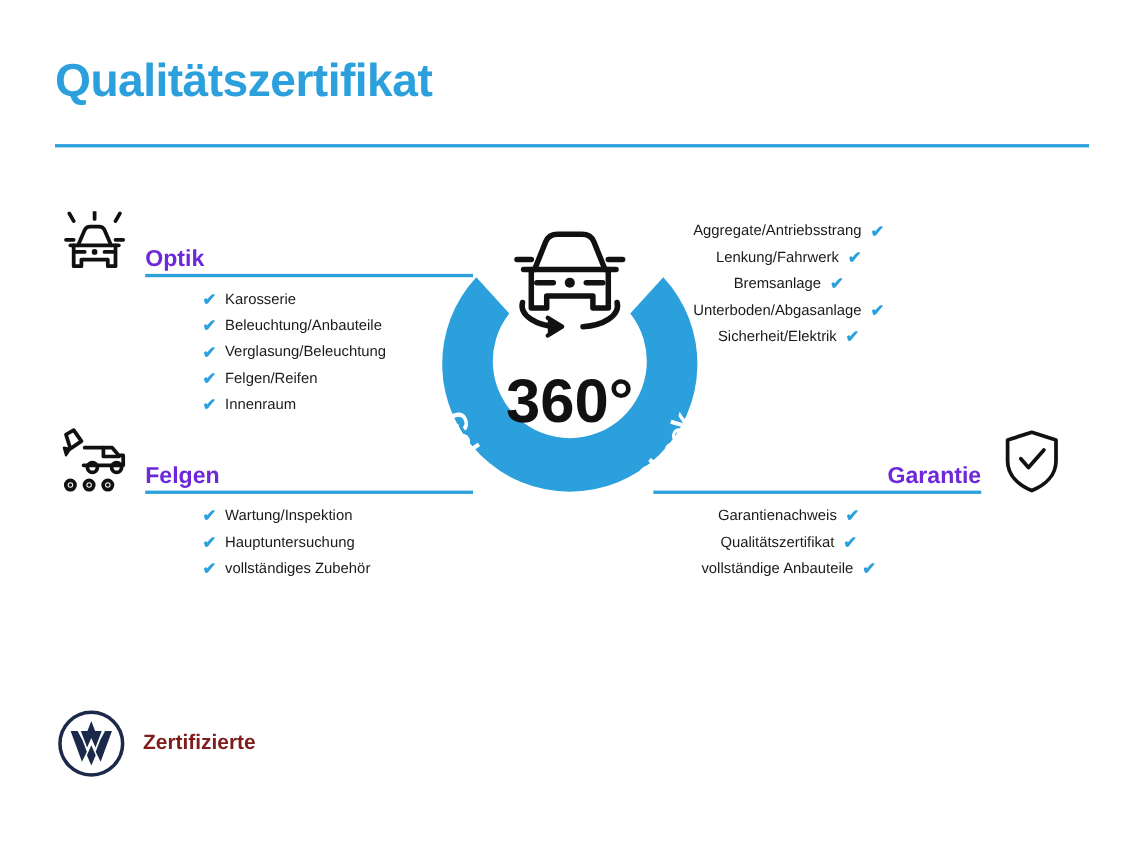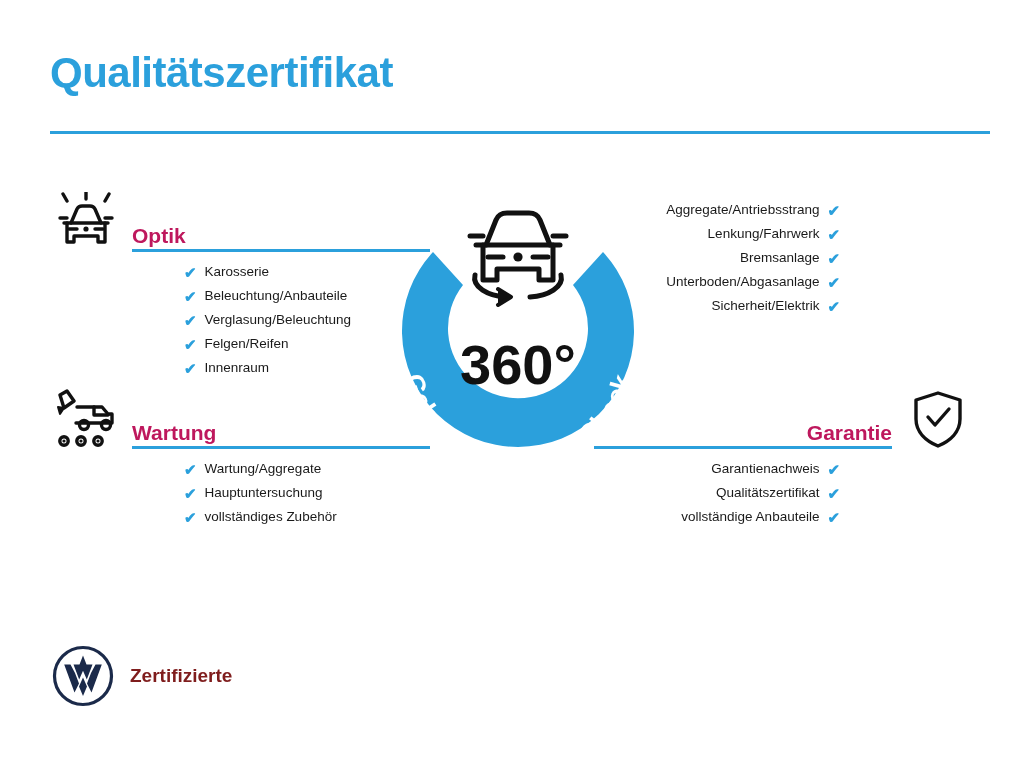--- a/index.html
+++ b/index.html
@@ -48,21 +48,21 @@
 
   .block-head {
     position: relative;
     height: 62px;
   }
   .block-title {
     position: absolute;
     bottom: 14px;
     font-size: 21px;
     font-weight: bold;
-    color: #be185d;
+    color: #6d28d9;
     line-height: 1;
   }
   .col-left  .block-title { left: 82px; }
   .col-right .block-title { right: 82px; }
 
   .block-underline {
     position: absolute;
     bottom: 8px;
     height: 3px;
     background: #2ba0dc;
@@ -90,21 +90,21 @@
   .check-item {
     display: flex;
     align-items: center;
     font-size: 13.5px;
     line-height: 1;
     height: 24px;
     color: #1a1a1a;
     white-space: nowrap;
   }
   .col-left .check-item  { padding-left: 134px; justify-content: flex-start; }
-  .col-right .check-item { padding-right: 134px; justify-content: flex-end; }
+  .col-right .check-item { padding-right: 134px; justify-content: center; }
 
   .check-mark {
     color: #2ba0dc;
     font-size: 15px;
     font-weight: bold;
     line-height: 1;
   }
   .col-left  .check-mark { margin-right: 8px; }
   .col-right .check-mark { margin-left: 8px; }
 
@@ -206,27 +206,27 @@
           <circle cx="34" cy="36" r="4.5"></circle>
           <circle cx="56" cy="36" r="4.5"></circle>
           <circle cx="14" cy="52" r="4.2" fill="none"></circle>
           <circle cx="14" cy="52" r="1.6" fill="#111111" stroke="none"></circle>
           <circle cx="31" cy="52" r="4.2" fill="none"></circle>
           <circle cx="31" cy="52" r="1.6" fill="#111111" stroke="none"></circle>
           <circle cx="48" cy="52" r="4.2" fill="none"></circle>
           <circle cx="48" cy="52" r="1.6" fill="#111111" stroke="none"></circle>
         </svg>
       </div>
-      <div class="block-title">Wartung</div>
+      <div class="block-title">Felgen</div>
       <div class="block-underline"></div>
     </div>
     <ul class="check-list">
       <li class="check-item">
         <span class="check-mark">✔</span>
-        <span>Wartung/Aggregate</span>
+        <span>Wartung/Inspektion</span>
       </li>
       <li class="check-item">
         <span class="check-mark">✔</span>
         <span>Hauptuntersuchung</span>
       </li>
       <li class="check-item">
         <span class="check-mark">✔</span>
         <span>vollständiges Zubehör</span>
       </li>
     </ul>

